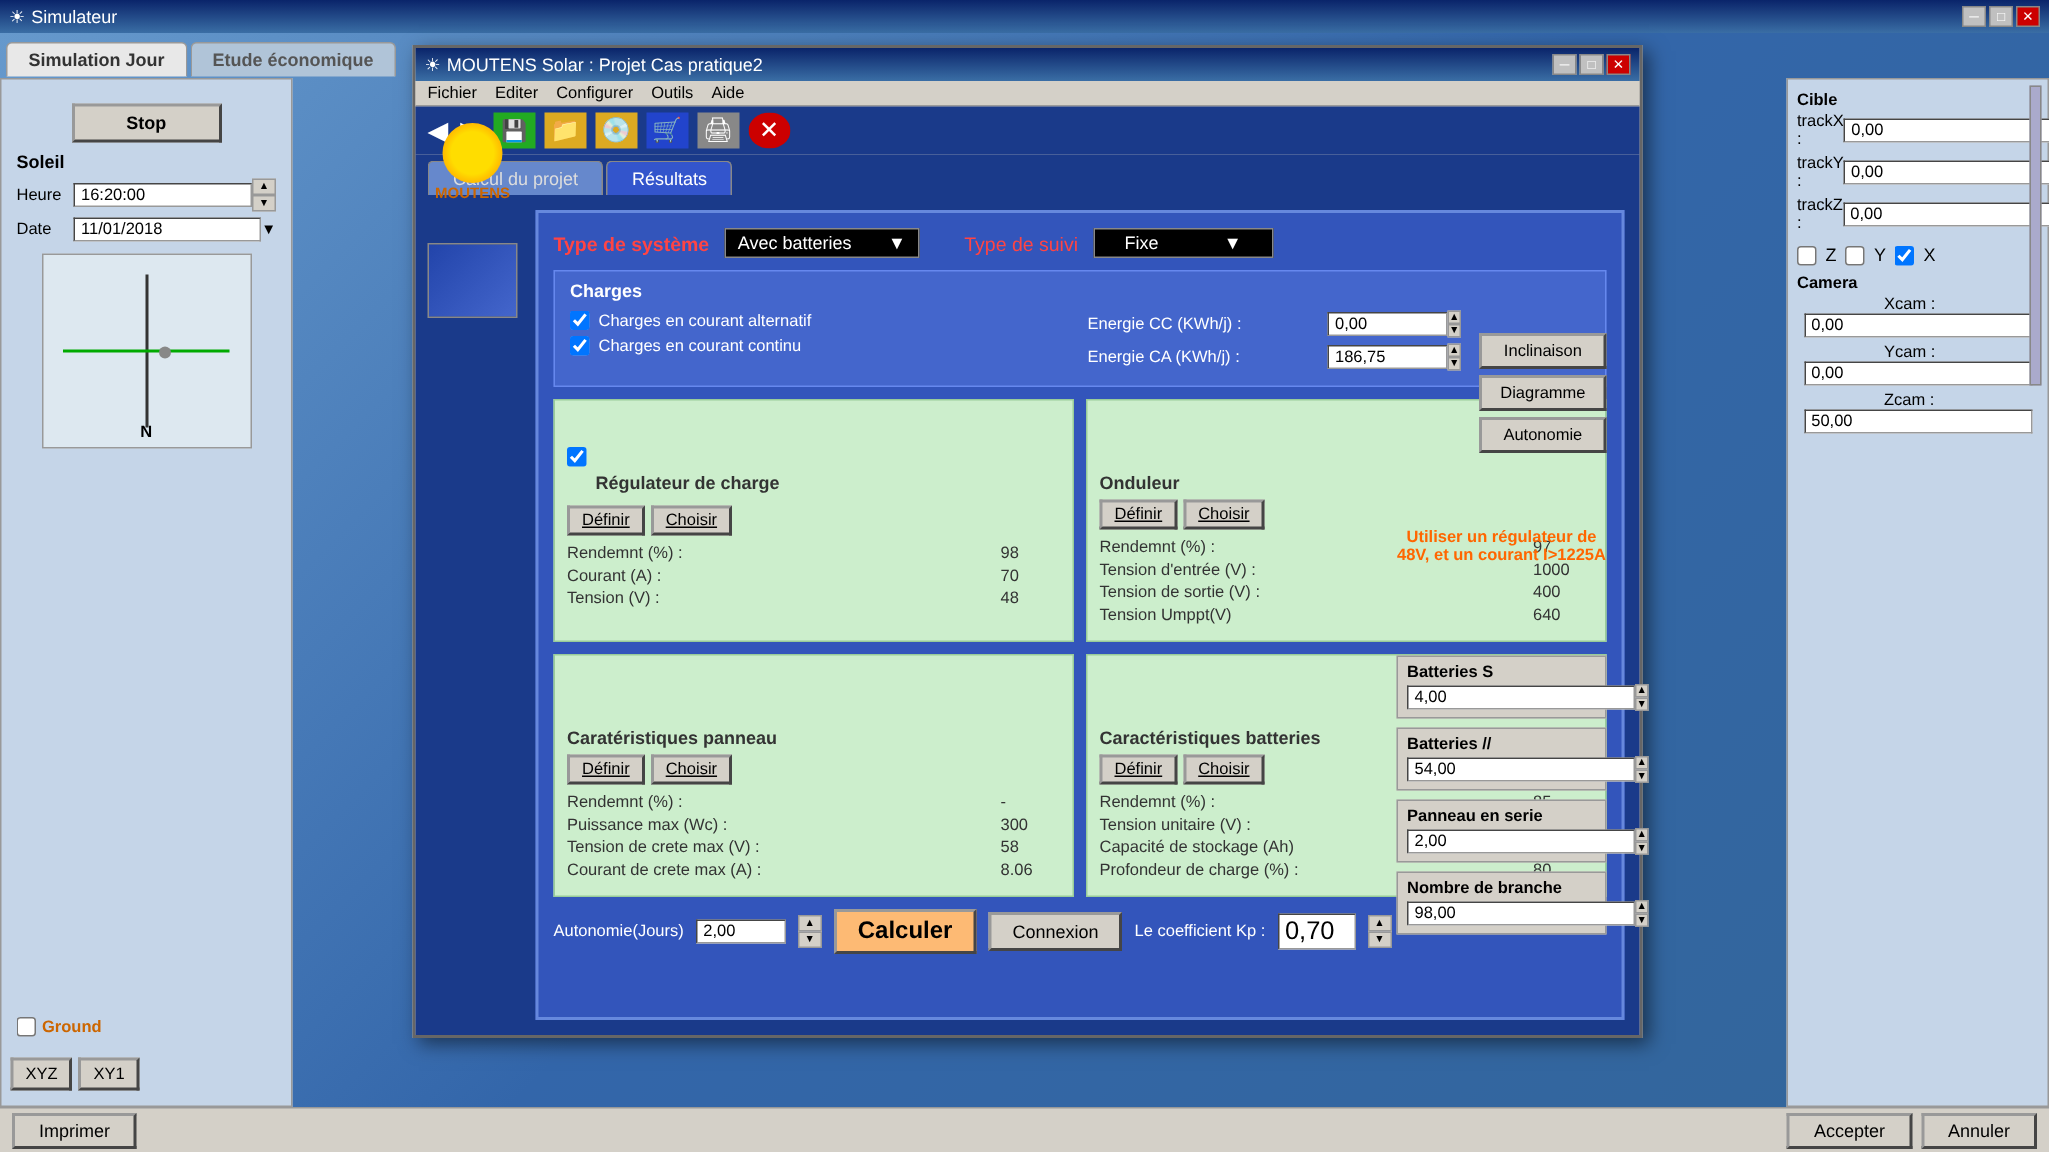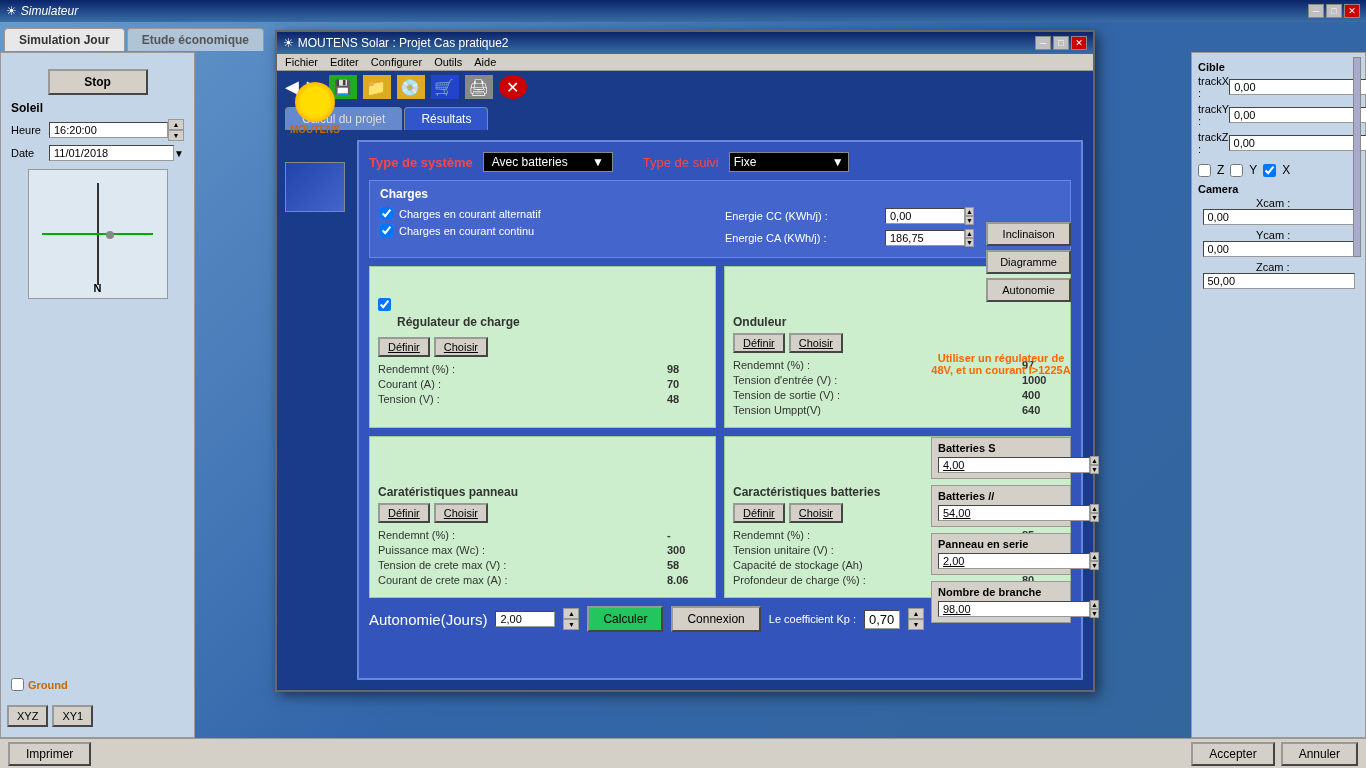--- a/index.html
+++ b/index.html
@@ -278,21 +278,21 @@
       border: 1px solid #888;
       padding: 2px 8px;
       font-size: 11px;
       display: flex; align-items: center; justify-content: space-between;
       width: 130px;
     }
     .tracking-label { color: #ff4444; font-weight: normal; font-size: 13px; margin-left: 20px; }
     .tracking-select {
       background: black; color: white;
       border: 1px solid #888;
-      padding: 2px 4px;
+      padding: 2px 20px;
       font-size: 11px;
       width: 120px;
       display: flex; align-items: center; justify-content: space-between;
     }
 
     
     .charges-section {
       background: #4466cc;
       border: 1px solid #6688ee;
       padding: 6px 10px;
@@ -333,21 +333,21 @@
       background: #d4d0c8;
       border: 2px outset #999;
       cursor: pointer;
       font-size: 11px;
       text-decoration: underline;
     }
     .spec-row {
       display: flex; margin-bottom: 3px;
     }
     .spec-label { color: #333; font-size: 11px; flex: 1; }
-    .spec-value { color: #333; font-size: 11px; font-weight: bold; min-width: 40px; }
+    .spec-value { color: #333; font-size: 11px; font-weight: normal; min-width: 40px; }
 
     
     .action-btns {
       position: absolute; right: 10px; top: 80px;
       display: flex; flex-direction: column; gap: 4px;
     }
     .action-btn {
       padding: 4px 12px;
       background: #d4d0c8;
       border: 2px outset #999;
@@ -375,54 +375,54 @@
     .bstat-section {
       margin-bottom: 6px;
       background: #d4d0c8;
       border: 1px solid #999;
       padding: 4px 6px;
     }
     .bstat-title { font-weight: bold; font-size: 11px; margin-bottom: 2px; }
     .bstat-value-row { display: flex; align-items: center; }
     .bstat-value {
       flex: 1; background: white; border: 1px inset #999;
-      padding: 1px 4px; font-size: 11px; text-decoration: underline;
+      padding: 1px 4px; font-size: 11px;
     }
     .bstat-spinner { display: flex; flex-direction: column; }
     .bspin-btn { font-size: 7px; background: #d4d0c8; border: 1px solid #999; cursor: pointer; line-height: 1; }
 
     
     .bottom-controls {
       display: flex; align-items: center; gap: 8px;
       margin-top: 8px;
     }
-    .autonomie-label { color: white; font-size: 15px; }
+    .autonomie-label { color: white; font-size: 11px; }
     .autonomie-value {
       background: white; border: 1px inset #999;
       padding: 1px 4px; width: 60px; font-size: 11px;
     }
     .calc-btn {
       padding: 4px 14px;
-      background: #22c55e;
+      background: #fdba74;
+      border: 2px outset #999;
+      cursor: pointer;
+      font-size: 16px;
+      font-weight: bold;
+    }
+    .connexion-btn {
+      padding: 4px 14px;
+      background: #d4d0c8;
       border: 2px outset #999;
       cursor: pointer;
       font-size: 12px;
-      font-weight: normal;
-    }
-    .connexion-btn {
-      padding: 4px 14px;
-      background: #d4d0c8;
-      border: 2px outset #999;
-      cursor: pointer;
-      font-size: 12px;
     }
     .kp-label { color: white; font-size: 11px; }
     .kp-value {
       background: white; border: 1px inset #999;
-      padding: 1px 4px; width: 36px; font-size: 13px;
+      padding: 1px 4px; width: 52px; font-size: 17px;
     }
 
     
     .logo-area {
       position: absolute;
       left: 8px; top: 50px;
       width: 60px;
     }
     .logo-text {
       font-size: 10px; font-weight: bold; color: #cc6600;
@@ -442,21 +442,21 @@
       width: 60px; height: 50px;
       background: linear-gradient(135deg, #2244aa, #4466cc);
       border: 1px solid #888;
     }
   </style>
 </head>
 <body>
 
 <div class="title-bar">
   <span>☀</span>
-  <span style="margin-left:4px;font-style:italic;">Simulateur</span>
+  <span style="margin-left:4px;">Simulateur</span>
   <div class="title-bar-controls">
     <div class="title-bar-btn">─</div>
     <div class="title-bar-btn">□</div>
     <div class="title-bar-btn" style="background:#cc0000;color:white;">✕</div>
   </div>
 </div>
 
 <div class="app-bg">
 
   <div class="tab-bar">

